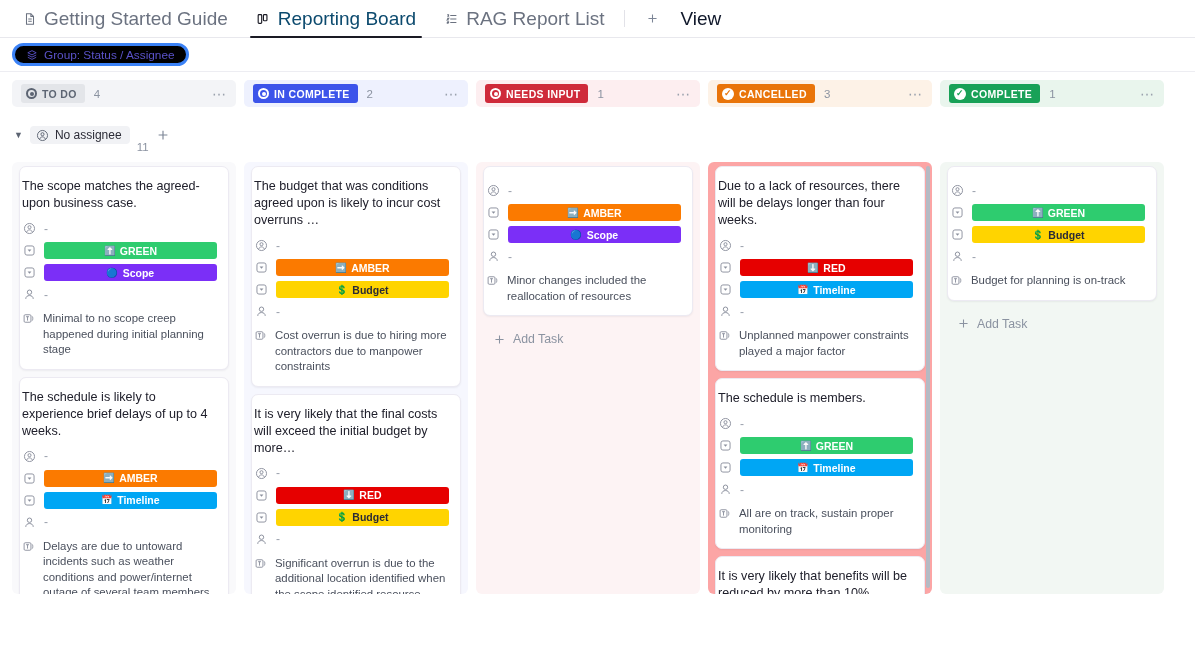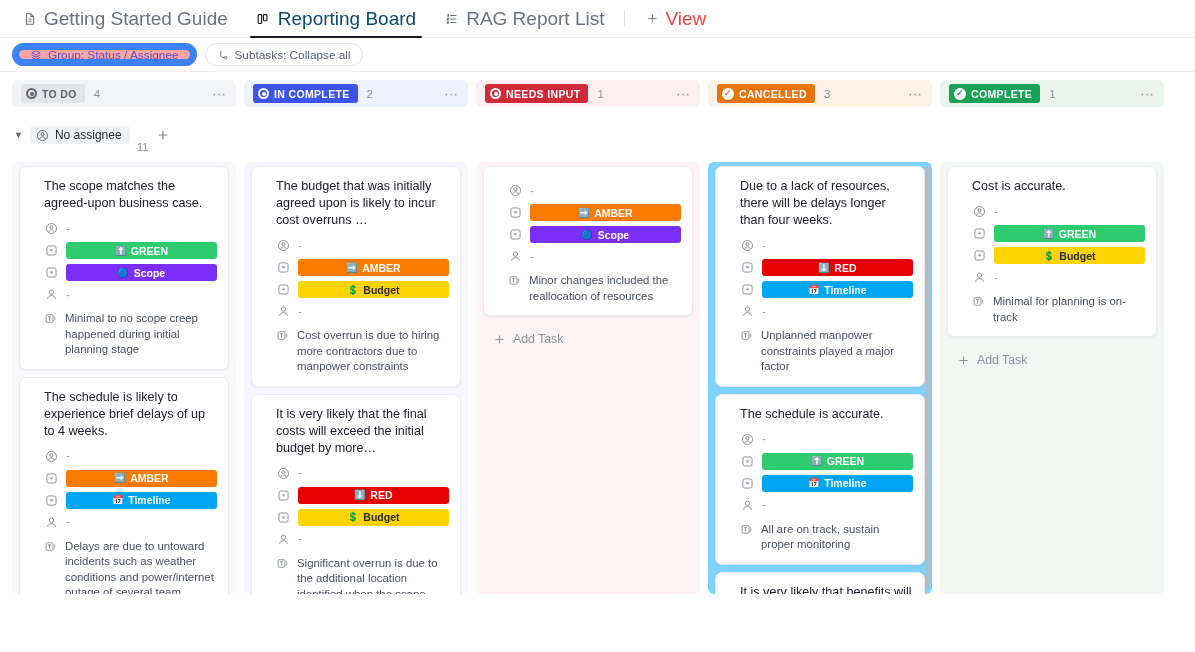--- a/index.html
+++ b/index.html
@@ -27,36 +27,36 @@
     cursor: pointer;
     position: relative;
   }
   .tab.active { color: #0c4a6e; font-weight: 500; }
   .tab.active::after {
     content: ""; position: absolute; left: 8px; right: 8px; bottom: -1px;
     height: 2px; background: #1a1a24; border-radius: 2px;
   }
   .tab .ic { display: inline-flex; width: 15px; height: 15px; align-items: center; justify-content: center; }
   .tab-sep { width: 1px; background: #e2e2e8; margin: 10px 6px; }
-  .tab.addview { color: #ef4444; gap: 5px; }
+  .tab.addview { color: #0f172a; gap: 20px; }
 
   
   .filterbar {
     height: 34px;
     display: flex; align-items: center; gap: 8px;
     padding: 0 12px;
     border-bottom: 1px solid #ededf2;
   }
   .chip {
     display: inline-flex; align-items: center; gap: 6px;
     height: 23px; padding: 0 11px;
     border-radius: 12px;
     font-size: 11.8px;
-    border: 7px solid #3b82f6;
-    background: #fca5a5;
+    border: 3px solid #3b82f6;
+    background: #000000;
     color: #5a52c9;
     cursor: pointer;
     white-space: nowrap;
   }
   .chip.plain {
     background: #fff; border: 1px solid #e4e4ea; color: #5c6472;
   }
 
   
   .board {
@@ -126,21 +126,21 @@
     max-height: 432px;
     overflow: hidden;
     position: relative;
   }
   .colinner { padding: 0 7px 8px 7px; }
 
   .card {
     background: #ffffff;
     border: 1px solid #eceaf2;
     border-radius: 7px;
-    padding: 11px 11px 11px 24px;
+    padding: 11px 11px 11px 2px;
     margin-bottom: 7px;
     box-shadow: 0 1px 2px rgba(20,20,40,.055);
   }
   .card-title {
     font-size: 12.6px;
     line-height: 17px;
     color: #20202c;
     margin-bottom: 7px;
   }
   .row {
@@ -247,29 +247,20 @@
 <div class="filterbar">
   <div class="chip">
     <span>
       <svg width="12" height="12" viewBox="0 0 16 16" fill="none" stroke="#5a52c9" stroke-width="1.2">
         <path d="M8 2.2 2.4 5 8 7.8 13.6 5z"></path>
           <path d="M2.4 8 8 10.8 13.6 8"></path>
           <path d="M2.4 11 8 13.8 13.6 11"></path>
       </svg>
     </span>
     <span>Group: Status / Assignee</span>
-  </div>
-  <div class="chip plain">
-    <span>
-      <svg width="12" height="12" viewBox="0 0 16 16" fill="none" stroke="#5c6472" stroke-width="1.2">
-        <path d="M5 2.5v6c0 1.6 1.3 2.8 2.9 2.8h2.3"></path>
-          <circle cx="11.6" cy="11.4" r="1.6"></circle>
-      </svg>
-    </span>
-    <span>Subtasks: Collapse all</span>
   </div>
 </div>
 
 <div class="board" style="padding-bottom:0">
 
   <div id="heads" style="display:flex;gap:8px;">
       <div class="col">
         <div class="colhead" style="background:#f3f4f7">
           <span class="statusbadge" style="background:#e3e5e9;color:#5c6472">
             <span class="sb-ring"></span>
@@ -459,21 +450,21 @@
                 <span class="note">Delays are due to untoward incidents such as weather conditions and power/internet outage of several team members</span>
               </div>
             </div>
           </div>
         </div>
       </div>
       <div class="col">
         <div class="colbody" style="background:#f6f7fe">
           <div class="colinner">
             <div class="card">
-              <div class="card-title">The budget that was initially agreed upon is likely to incur cost overruns …</div>
+              <div class="card-title">The budget that was conditions agreed upon is likely to incur cost overruns …</div>
               <div class="row">
                 <span class="ricon">
                   <svg width="13" height="13" viewBox="0 0 16 16" fill="none" stroke="#8a8f9c" stroke-width="1.15">
                     <circle cx="8" cy="8" r="6.2"></circle>
                     <circle cx="8" cy="6.4" r="1.9"></circle>
                     <path d="M4.6 12.2c.6-1.7 1.9-2.5 3.4-2.5s2.8.8 3.4 2.5"></path>
                   </svg>
                 </span>
                 <span class="dash">-</span>
               </div>
@@ -643,21 +634,21 @@
                 <svg width="13" height="13" viewBox="0 0 16 16" fill="none" stroke="#8b93a1" stroke-width="1.3">
                   <path d="M8 3v10M3 8h10"></path>
                 </svg>
               </span>
               <span>Add Task</span>
             </div>
           </div>
         </div>
       </div>
       <div class="col">
-        <div class="colbody" style="background:#7dd3fc">
+        <div class="colbody" style="background:#fca5a5">
           <div class="colinner">
             <div class="card">
               <div class="card-title">Due to a lack of resources, there will be delays longer than four weeks.</div>
               <div class="row">
                 <span class="ricon">
                   <svg width="13" height="13" viewBox="0 0 16 16" fill="none" stroke="#8a8f9c" stroke-width="1.15">
                     <circle cx="8" cy="8" r="6.2"></circle>
                     <circle cx="8" cy="6.4" r="1.9"></circle>
                     <path d="M4.6 12.2c.6-1.7 1.9-2.5 3.4-2.5s2.8.8 3.4 2.5"></path>
                   </svg>
@@ -702,21 +693,21 @@
                   <svg width="13" height="13" viewBox="0 0 16 16" fill="none" stroke="#8a8f9c" stroke-width="1.15">
                     <rect x="2.6" y="3.4" width="8.4" height="9.2" rx="1.3"></rect>
                     <path d="M5 5.8h3.6M6.8 5.8v4.8"></path>
                     <path d="M12.6 5.4c.9.9.9 4.3 0 5.2"></path>
                   </svg>
                 </span>
                 <span class="note">Unplanned manpower constraints played a major factor</span>
               </div>
             </div>
             <div class="card">
-              <div class="card-title">The schedule is accurate.</div>
+              <div class="card-title">The schedule is members.</div>
               <div class="row">
                 <span class="ricon">
                   <svg width="13" height="13" viewBox="0 0 16 16" fill="none" stroke="#8a8f9c" stroke-width="1.15">
                     <circle cx="8" cy="8" r="6.2"></circle>
                     <circle cx="8" cy="6.4" r="1.9"></circle>
                     <path d="M4.6 12.2c.6-1.7 1.9-2.5 3.4-2.5s2.8.8 3.4 2.5"></path>
                   </svg>
                 </span>
                 <span class="dash">-</span>
               </div>
@@ -768,21 +759,20 @@
               <div class="card-title">It is very likely that benefits will be reduced by more than 10%.</div>
             </div>
           </div>
           <div class="vscroll"></div>
         </div>
       </div>
       <div class="col">
         <div class="colbody" style="background:#f2f7f3">
           <div class="colinner">
             <div class="card">
-              <div class="card-title">Cost is accurate.</div>
               <div class="row">
                 <span class="ricon">
                   <svg width="13" height="13" viewBox="0 0 16 16" fill="none" stroke="#8a8f9c" stroke-width="1.15">
                     <circle cx="8" cy="8" r="6.2"></circle>
                     <circle cx="8" cy="6.4" r="1.9"></circle>
                     <path d="M4.6 12.2c.6-1.7 1.9-2.5 3.4-2.5s2.8.8 3.4 2.5"></path>
                   </svg>
                 </span>
                 <span class="dash">-</span>
               </div>
@@ -820,21 +810,21 @@
                 <span class="dash">-</span>
               </div>
               <div class="noterow">
                 <span class="ricon">
                   <svg width="13" height="13" viewBox="0 0 16 16" fill="none" stroke="#8a8f9c" stroke-width="1.15">
                     <rect x="2.6" y="3.4" width="8.4" height="9.2" rx="1.3"></rect>
                     <path d="M5 5.8h3.6M6.8 5.8v4.8"></path>
                     <path d="M12.6 5.4c.9.9.9 4.3 0 5.2"></path>
                   </svg>
                 </span>
-                <span class="note">Minimal for planning is on-track</span>
+                <span class="note">Budget for planning is on-track</span>
               </div>
             </div>
             <div class="addtask">
               <span class="pl">
                 <svg width="13" height="13" viewBox="0 0 16 16" fill="none" stroke="#8b93a1" stroke-width="1.3">
                   <path d="M8 3v10M3 8h10"></path>
                 </svg>
               </span>
               <span>Add Task</span>
             </div>

